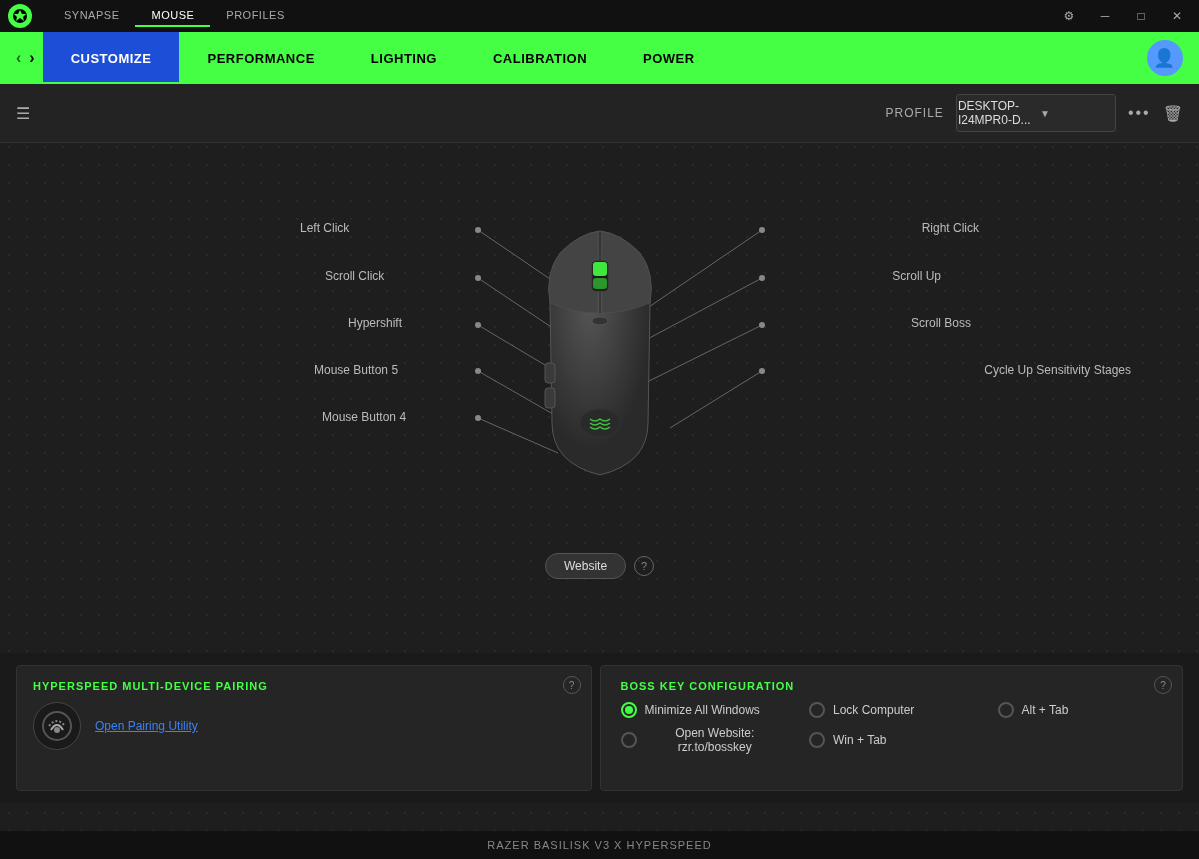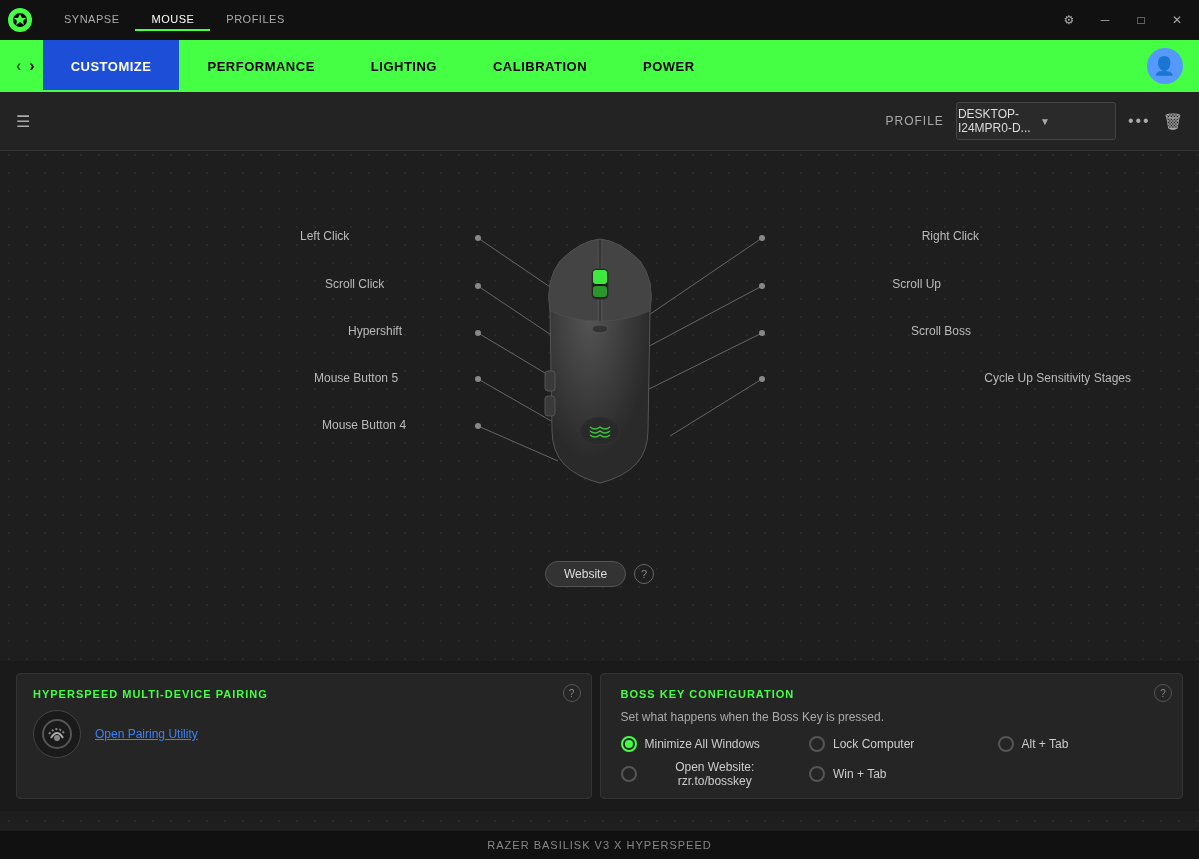--- a/index.html
+++ b/index.html
@@ -8,21 +8,21 @@
       height: 859px;
       background: #1a1a1a;
       font-family: 'Segoe UI', Arial, sans-serif;
       color: #ccc;
       overflow: hidden;
       position: relative;
     }
 
     
     .title-bar {
-      height: 40px;
+      height: 32px;
       background: #111;
       display: flex;
       align-items: center;
       justify-content: space-between;
       padding: 0 8px;
     }
     .title-bar-left {
       display: flex;
       align-items: center;
       gap: 16px;
@@ -585,21 +585,20 @@
             <circle cx="18" cy="22" r="3" fill="#888"></circle>
           </svg>
         </div>
         <span class="open-pairing-link">Open Pairing Utility</span>
       </div>
     </div>
 
     <div class="panel-right">
       <div class="panel-title">BOSS KEY CONFIGURATION</div>
       <div class="panel-help">?</div>
-      <div class="boss-key-desc">Set what happens when the Boss Key is pressed.</div>
       <div class="boss-key-options">
 
         <div class="radio-option">
           <div class="radio-circle selected"></div>
           <span>Minimize All Windows</span>
         </div>
 
         <div class="radio-option">
           <div class="radio-circle"></div>
           <span>Lock Computer</span>

